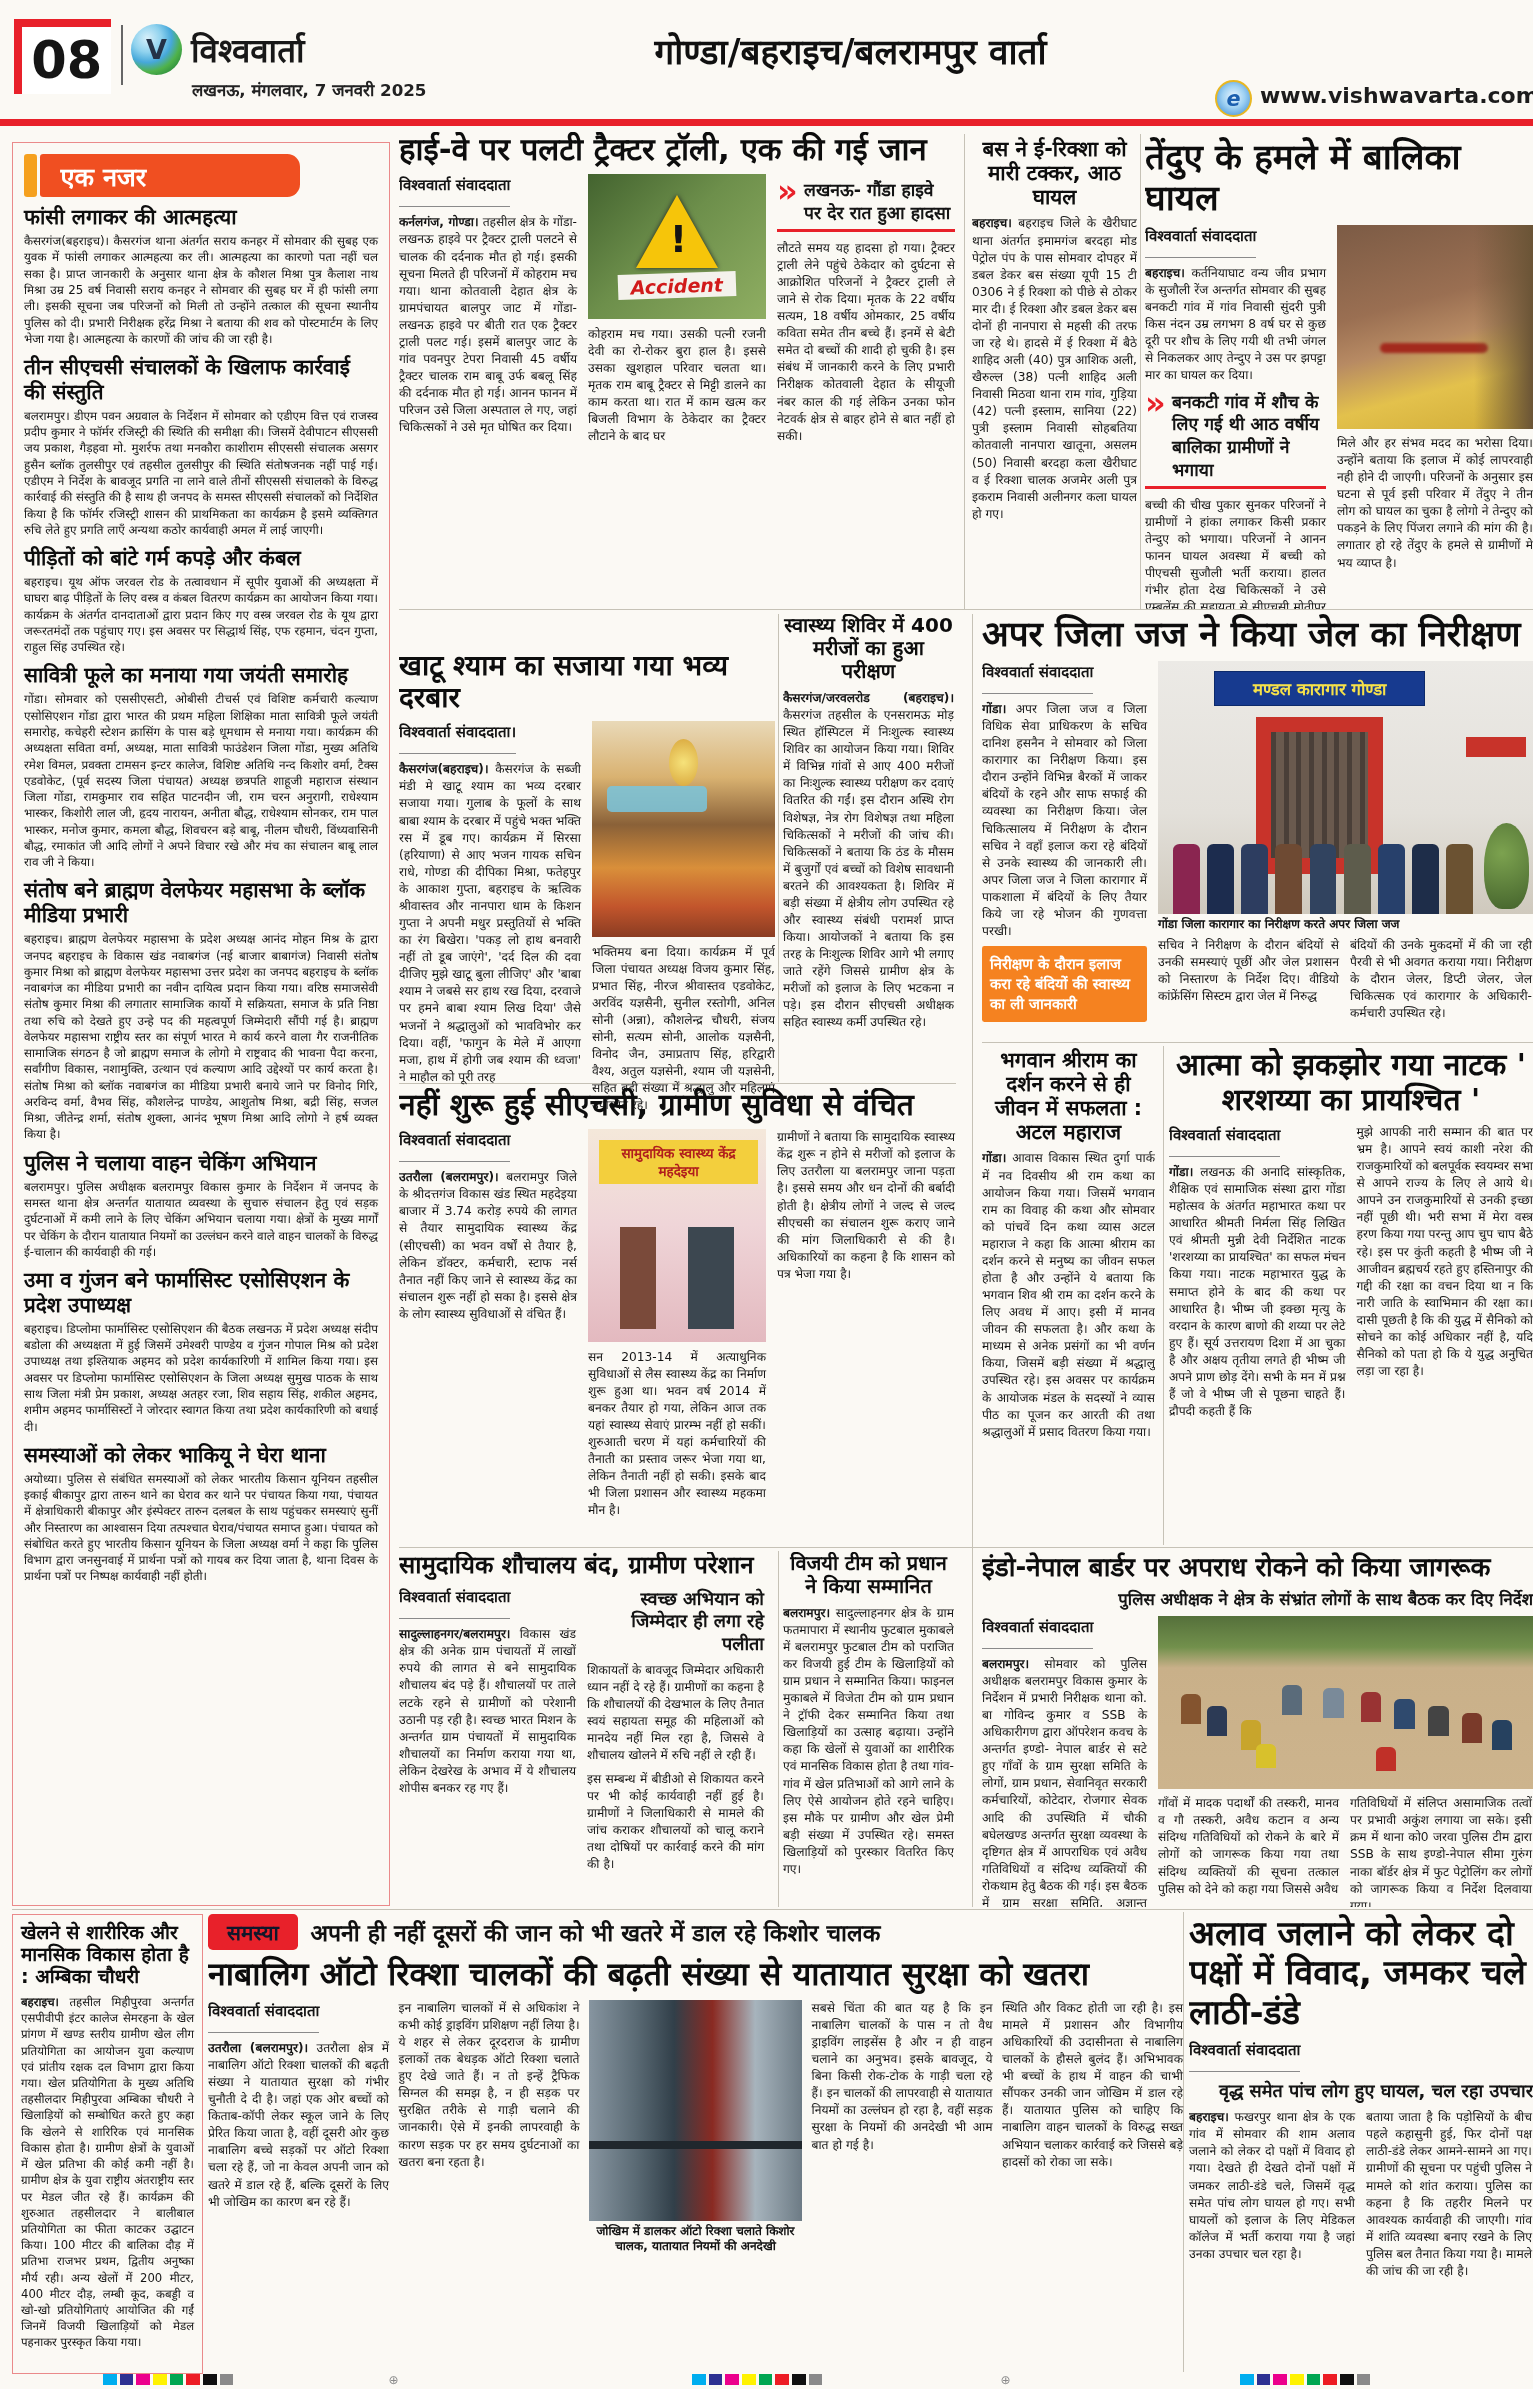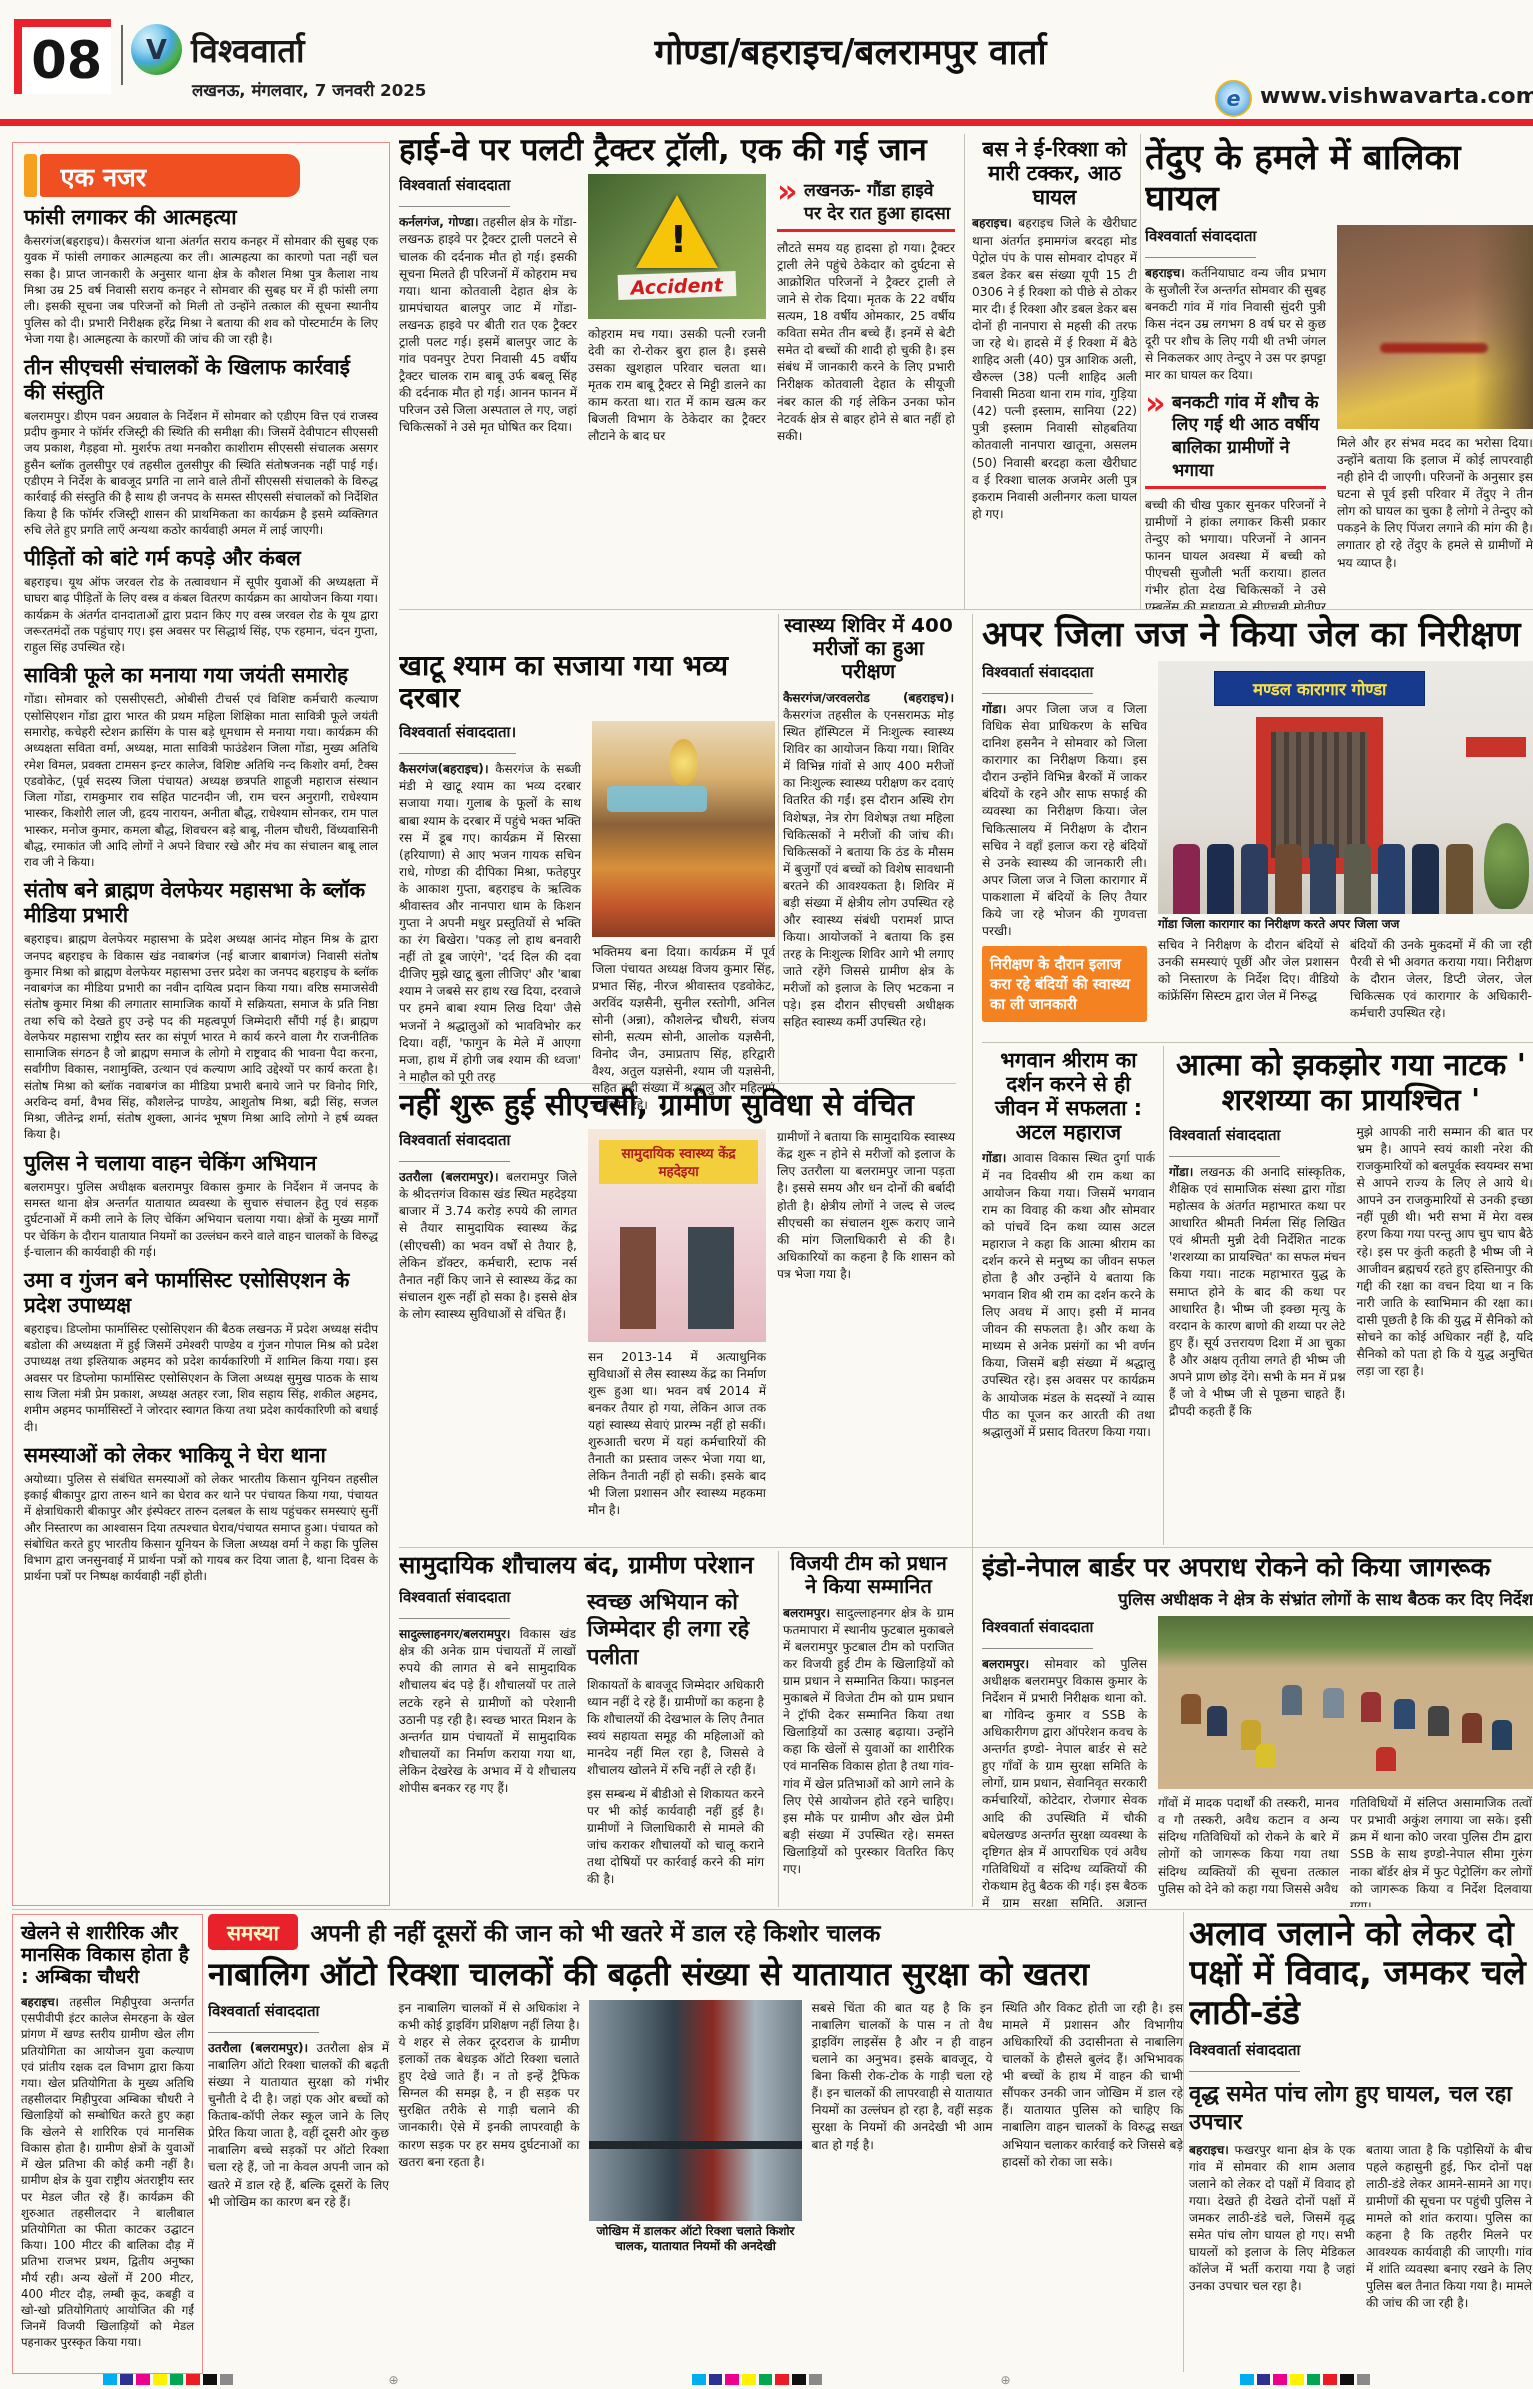--- a/index.html
+++ b/index.html
@@ -98,24 +98,24 @@
   .bmp .c9{left:81%;top:56%;background:#7a3a2a;}
   .bmp .c10{left:89%;top:60%;background:#26415f;}
   .bmp .chair1{left:26%;top:74%;background:#d8c12c;height:24px;}
   .bmp .chair2{left:58%;top:76%;background:#c03028;height:24px;}
 
   
   .auto{background:linear-gradient(90deg,#8795a0 0%,#5a6a74 22%,#313f49 40%,#8a2a22 58%,#a7b4bd 78%,#6d7b85 100%);}
   .auto .bar{position:absolute;left:0;top:64%;width:100%;height:8px;background:#20272d;}
 
   
-  .tagbox{background:#e8212a;color:#fef9c3;font-weight:bold;font-size:20.7px;padding:4px 19px;border-radius:4.8px;}
+  .tagbox{background:#e8212a;color:#0f172a;font-weight:bold;font-size:20.7px;padding:4px 19px;border-radius:4.8px;}
   .kicker{font-weight:bold;font-size:23px;color:#101010;}
 
-  .subhead{font-weight:bold;font-size:22px;line-height:1.25;text-align:left;margin:1.6px 0 6.4px 0;}
+  .subhead{font-weight:bold;font-size:18px;line-height:1.25;text-align:right;margin:1.6px 0 6.4px 0;}
   .hlbox{background:#f58220;color:#fff;font-weight:bold;font-size:14.7px;line-height:1.35;padding:8px;border-radius:2.4px;}
 
   
   .sports-box{border:1.6px solid #ea8a8a;padding:6.4px 8px;box-sizing:border-box;background:#fbf9f4;}
 
   .regrow{position:absolute;top:2374px;display:flex;gap:3.2px;align-items:center;}
   .sw{width:13.5px;height:11px;display:inline-block;}
   .regmark{color:#8a8a8a;font-size:12px;margin:0 6.4px;}
 </style>
 </head>

